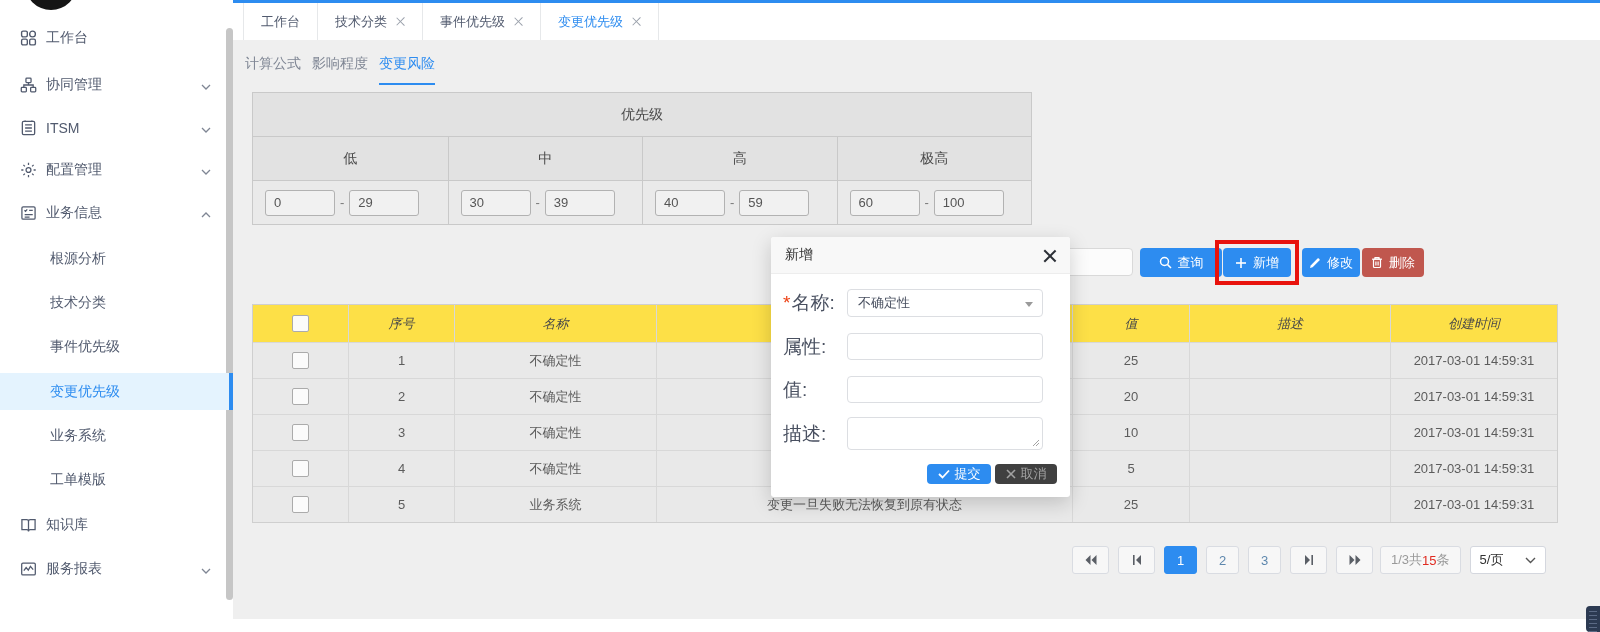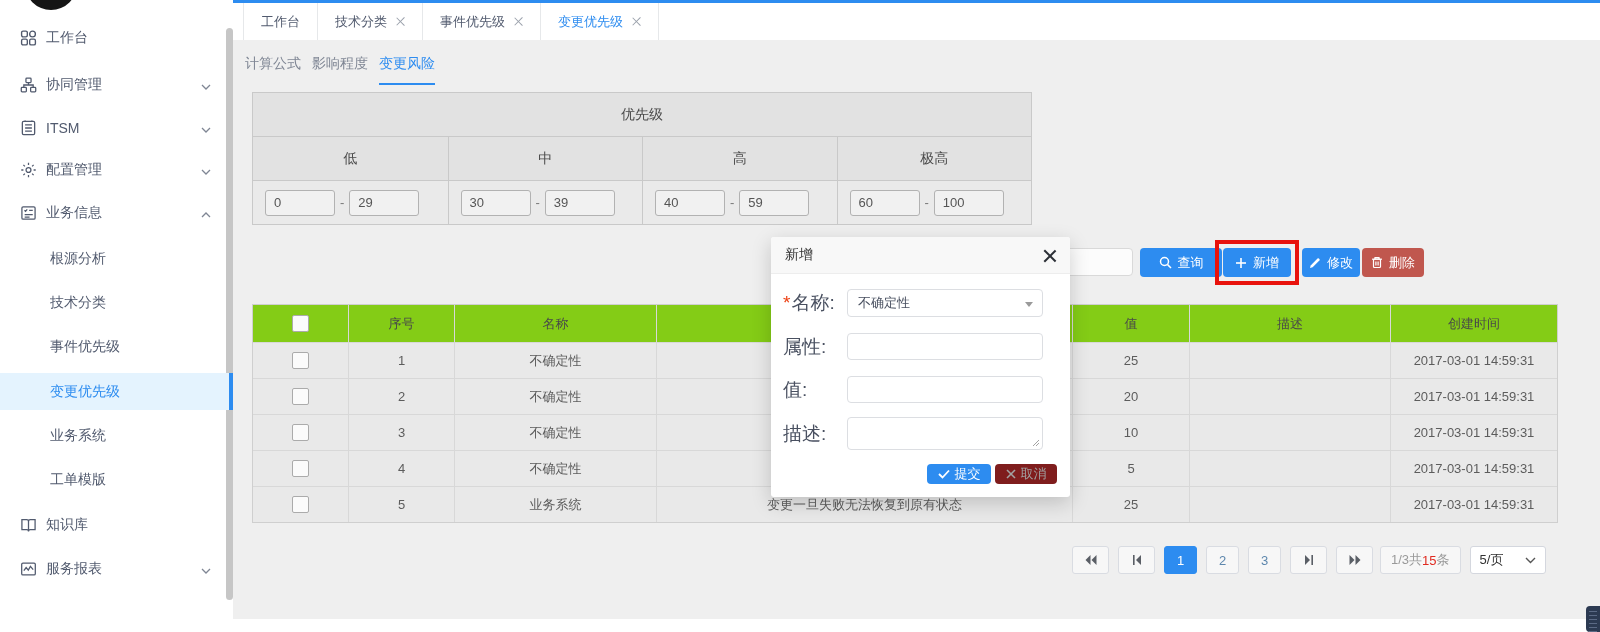--- a/index.html
+++ b/index.html
@@ -44,21 +44,21 @@
   .pm-dash { margin:0 5px; color:#777; }
   
   .tb-input { position:absolute; left:1000px; top:248px; width:133px; height:28px; background:#fcfcfc; border:1px solid #d9d9d9; border-radius:4px; z-index:3; font-family:inherit; font-size:13px; padding:0 8px; color:#333; }
   .tb-btn { position:absolute; top:248px; height:29px; border:none; border-radius:4px; background:#2d8cf0; color:#fff; font-size:13px; display:flex; align-items:center; justify-content:center; gap:6px; cursor:pointer; z-index:3; font-family:inherit; }
   .tb-btn.danger { background:#c0574e; }
   .annotation-box { position:absolute; left:1215px; top:240px; width:84px; height:45px; border:4px solid #e8120c; z-index:40; pointer-events:none; }
   
   .mtable { position:absolute; left:252px; top:304px; border:1px solid #cfcfcf; display:grid; grid-template-columns:95px 106px 202px 416px 117px 201px 167px; z-index:2; }
   .mt-cell { height:36px; background:#e9e9e9; border-left:1px solid #d8d8d8; border-top:1px solid #d8d8d8; display:flex; align-items:center; justify-content:center; font-size:13px; color:#5c5c5c; }
   .mt-cell.c0 { border-left:none; }
-  .mt-head { height:37px; background:#84cc16; border-top:none; color:#494949; }
+  .mt-head { height:37px; background:#fde047; border-top:none; color:#494949;font-style:italic; }
   .cbx { width:17px; height:17px; background:#fbfbfb; border:1px solid #ababab; border-radius:2px; cursor:pointer; }
   
   .pager { position:absolute; left:1072px; top:546px; height:28px; display:flex; align-items:center; gap:9px; z-index:2; }
   .pg-btn { min-width:37px; height:28px; border:1px solid #d9dce2; background:#f7f7f7; border-radius:3px; display:flex; align-items:center; justify-content:center; cursor:pointer; }
   .pg-btn.num { min-width:33px; width:33px; font-size:13px; color:#5d87ad; }
   .pg-btn.num.active { background:#2d8cf0; border-color:#2d8cf0; color:#fff; }
   .pg-summary { height:28px; border:1px solid #d9dce2; background:#f7f7f7; border-radius:3px; display:flex; align-items:center; padding:0 10px; font-size:13px; color:#9a9a9a; margin-left:-2px; }
   .pg-summary .count { color:#e02b20; }
   .pg-size { width:76px; height:28px; border:1px solid #d4d7de; background:#fff; border-radius:3px; display:flex; align-items:center; justify-content:space-between; padding:0 9px; font-size:13px; color:#333; cursor:pointer; }
   
@@ -71,21 +71,21 @@
   .m-label { width:64px; font-size:19px; color:#495060; }
   .m-req { color:#ed4014; margin-right:1px; }
   .m-select { position:relative; width:196px; height:28px; border:1px solid #dcdee2; border-radius:4px; background:#fff; display:flex; align-items:center; padding-left:10px; font-size:13px; color:#495060; cursor:pointer; }
   .m-caret { position:absolute; right:9px; top:12px; width:0; height:0; border-left:4px solid transparent; border-right:4px solid transparent; border-top:5px solid #9a9a9a; }
   .m-input { width:196px; height:27px; border:1px solid #dcdee2; border-radius:4px; background:#fff; font-family:inherit; font-size:13px; padding:0 8px; color:#333; }
   .m-textarea { position:relative; width:196px; height:33px; border:1px solid #dcdee2; border-radius:4px; background:#fff; }
   .m-resize { position:absolute; right:2px; bottom:2px; }
   .m-footer { position:absolute; left:0; top:462px; width:100%; display:flex; justify-content:flex-end; gap:4px; padding-right:13px; }
   .m-btn { height:20px; border:none; border-radius:4px; font-size:13px; display:flex; align-items:center; justify-content:center; gap:5px; cursor:pointer; font-family:inherit; }
   .m-btn.submit { width:64px; background:#2d8cf0; color:#fff; }
-  .m-btn.cancel { width:62px; background:#7f1d1d; color:#a2a2a2; }
+  .m-btn.cancel { width:62px; background:#404040; color:#a2a2a2; }
   .m-footer { top:auto; bottom:13px; }
   
   .corner-handle { position:absolute; left:1586px; top:606px; width:14px; height:26px; background:#2c3a52; border-radius:4px 0 0 4px; z-index:50;
     background-image:repeating-linear-gradient(0deg,#5b6a85 0 1.5px, transparent 1.5px 4px); background-size:8px 100%; background-position:3px 4px; background-repeat:no-repeat; }
 </style>
 </head>
 <body>
 
 <div class="sidebar">
   <div class="logo-circle"></div>

